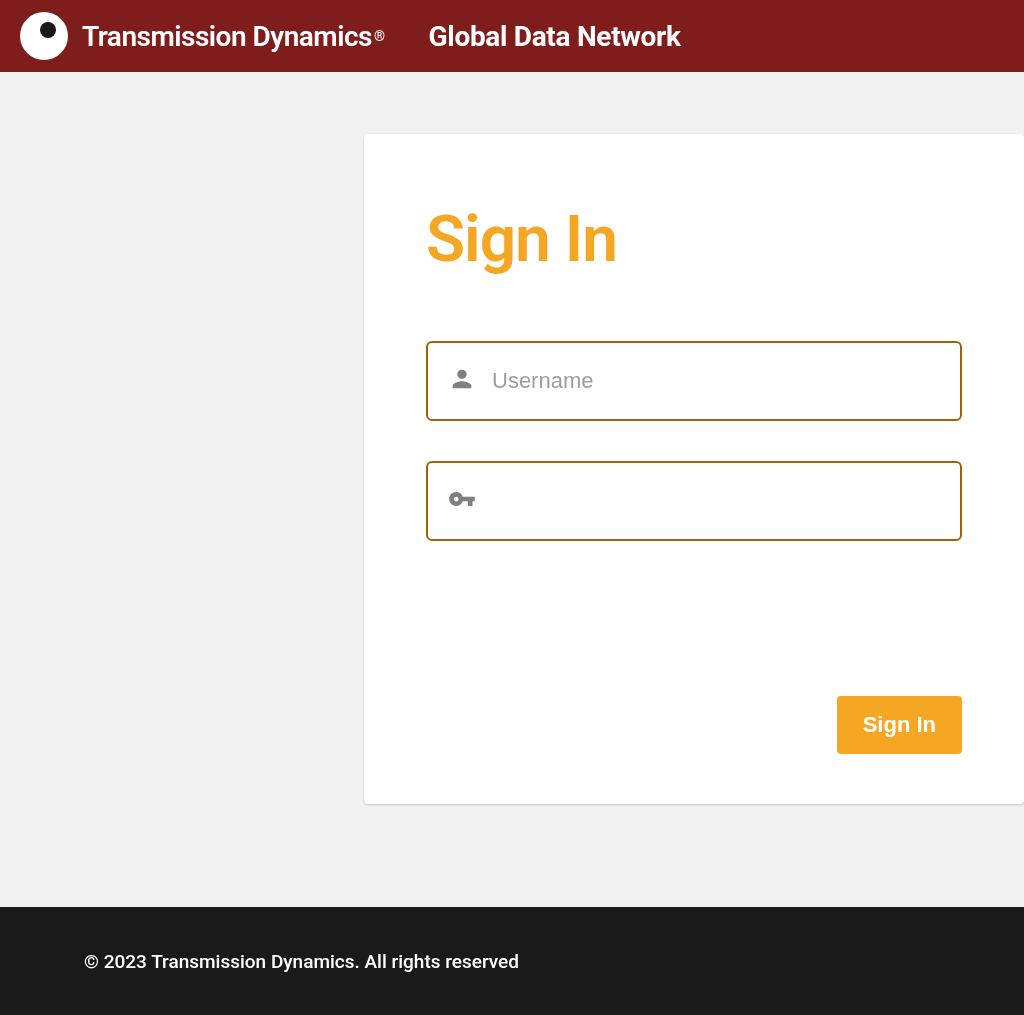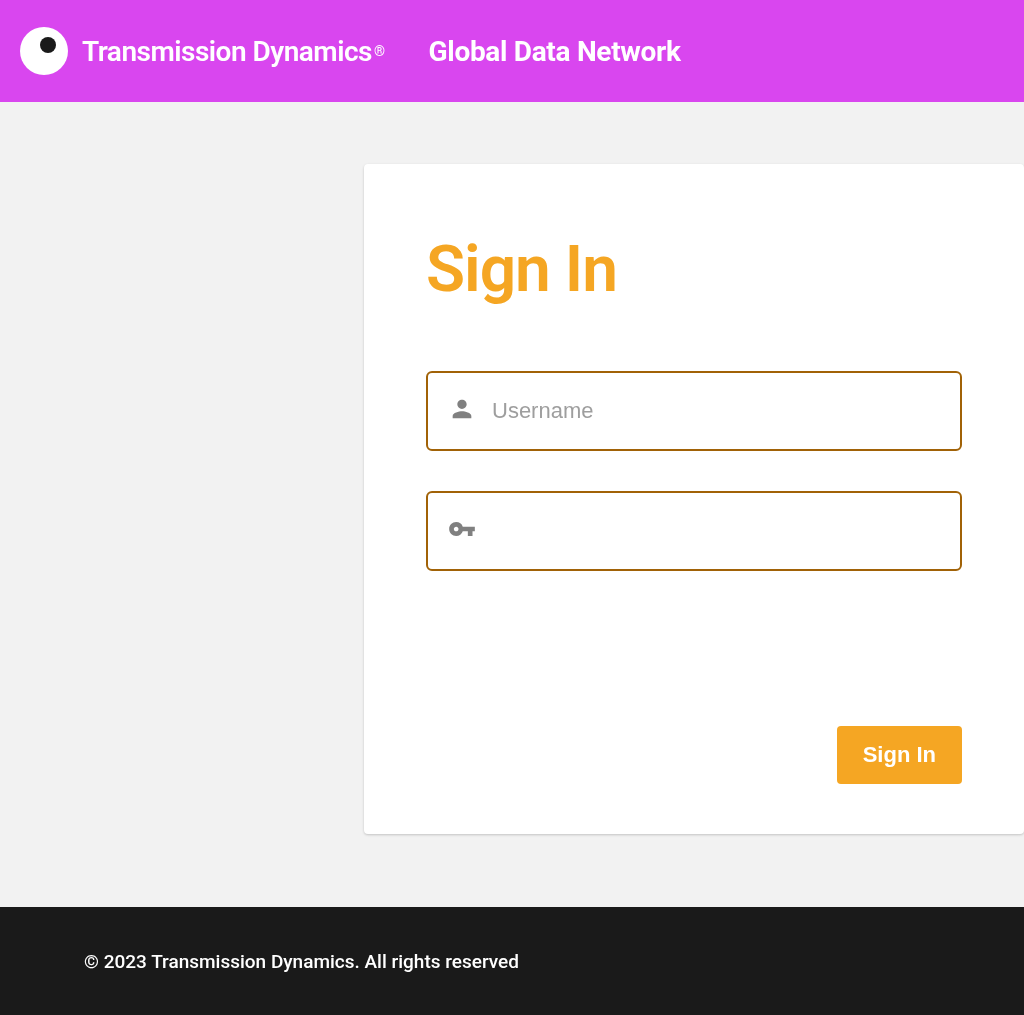--- a/index.html
+++ b/index.html
@@ -12,22 +12,22 @@
       font-family: -apple-system, BlinkMacSystemFont, "Segoe UI", Roboto, "Helvetica Neue", Arial, sans-serif;
       background-color: #f2f2f2;
       width: 1024px;
       height: 1015px;
       display: flex;
       flex-direction: column;
       overflow: hidden;
     }
     
     .header {
-      background-color: #d946ef;
-      height: 102px;
+      background-color: #7f1d1d;
+      height: 72px;
       display: flex;
       align-items: center;
       padding: 0 20px;
     }
     
     .logo-wrapper {
       display: flex;
       align-items: center;
       gap: 14px;
     }

